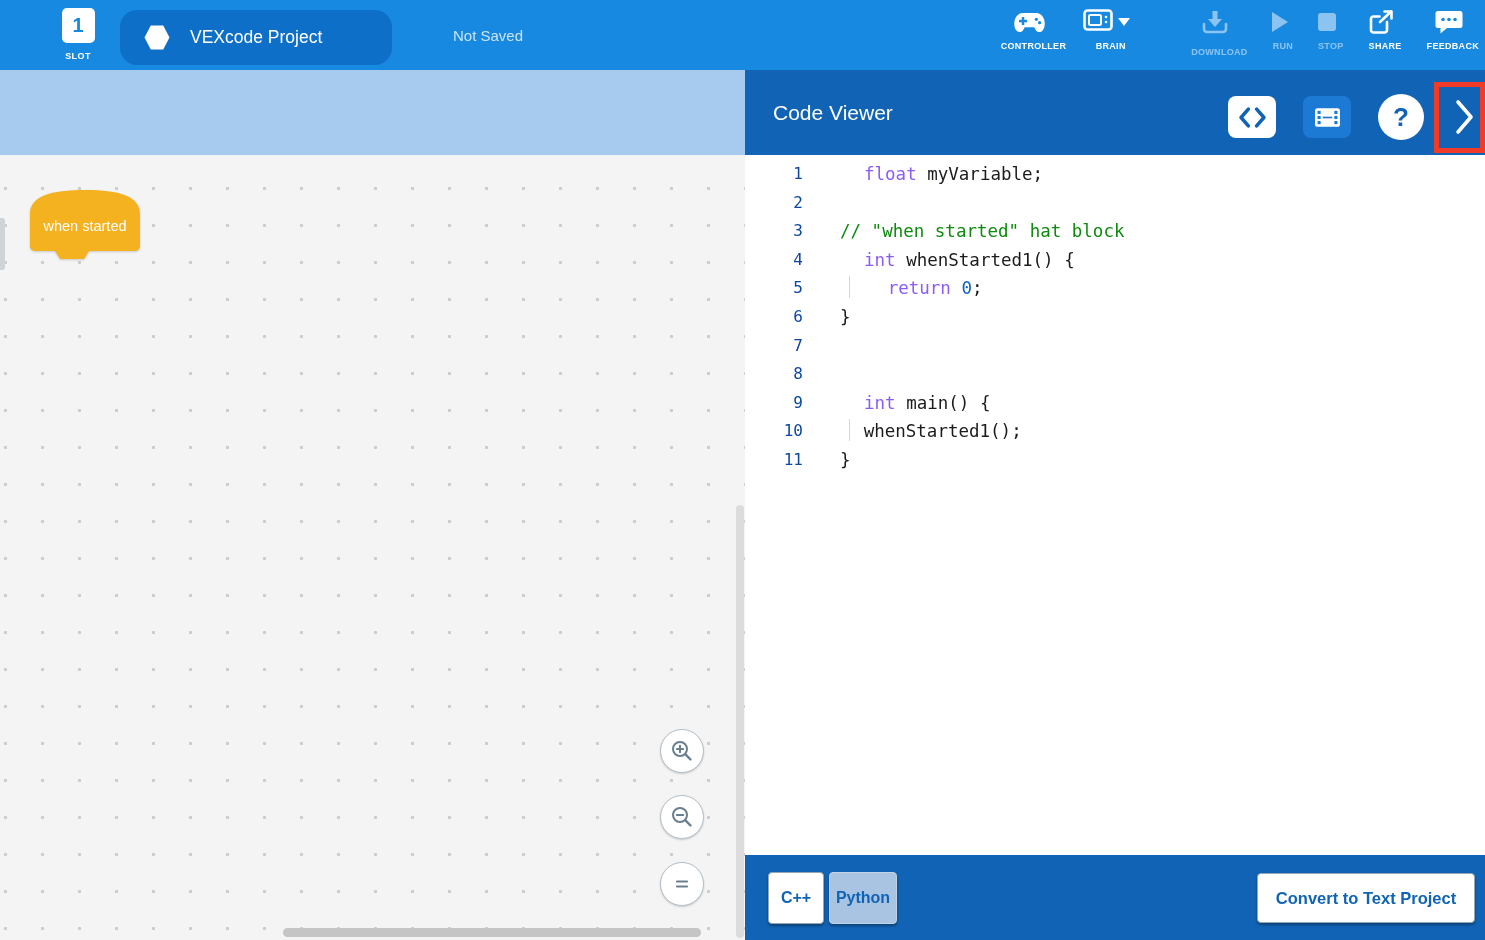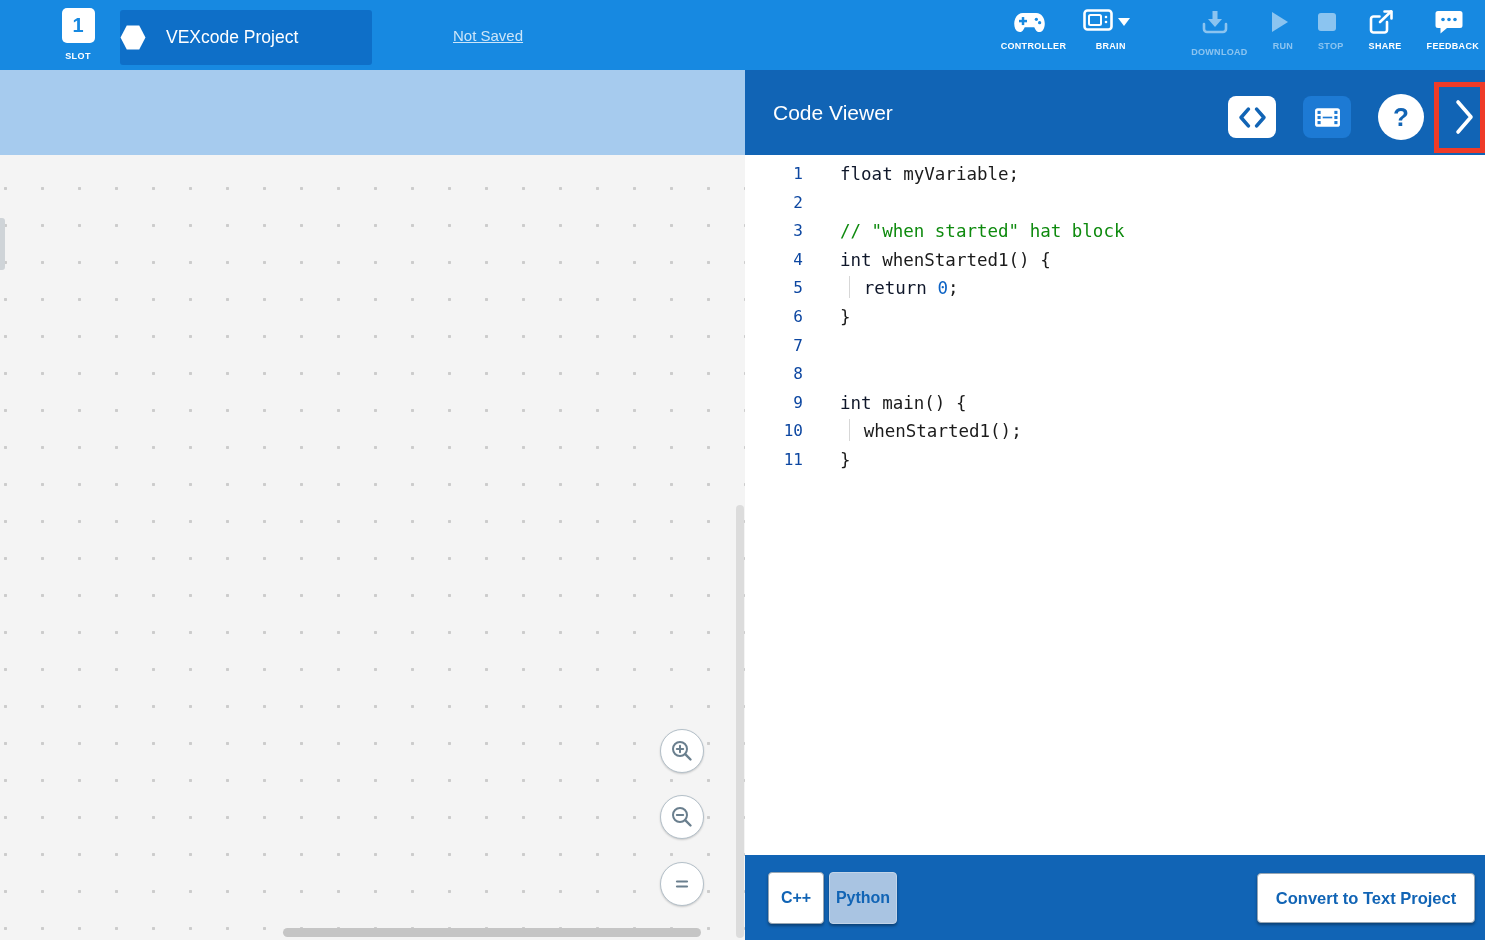--- a/index.html
+++ b/index.html
@@ -3,24 +3,24 @@
 <meta charset="utf-8">
 <style>
   * { margin:0; padding:0; box-sizing:border-box; }
   html,body { width:1485px; height:940px; overflow:hidden; font-family:"Liberation Sans", sans-serif; background:#fff; }
 
   
   #topbar { position:absolute; left:0; top:0; width:1485px; height:70px; background:#1789E1; z-index:5; }
   #slot-btn { position:absolute; left:54px; top:8px; width:48px; text-align:center; cursor:pointer; }
   #slot-icon { width:33px; height:35px; background:#fff; border-radius:5px; margin:0 auto; display:flex; align-items:center; justify-content:center; color:#1789E1; font-weight:bold; font-size:20px; }
   #slot-label { color:#fff; font-size:9px; font-weight:bold; letter-spacing:.4px; margin-top:8px; }
-  #project-pill { position:absolute; left:120px; top:10px; width:252px; height:55px; background:#0E6FC8; border-radius:3px; display:flex; align-items:center; gap:20px; cursor:pointer; }
+  #project-pill { position:absolute; left:120px; top:10px; width:272px; height:55px; background:#0E6FC8; border-radius:17px; display:flex; align-items:center; padding-left:24px; gap:20px; cursor:pointer; }
   .hexagon { width:26px; height:26px; background:#fff; clip-path:polygon(26% 4%, 74% 4%, 98% 50%, 74% 96%, 26% 96%, 2% 50%); }
   #project-title { color:#fff; font-size:17.5px; }
-  #save-status { position:absolute; left:453px; top:0; height:70px; display:flex; align-items:center; color:rgba(255,255,255,.78); font-size:15px;text-decoration:underline; }
+  #save-status { position:absolute; left:453px; top:0; height:70px; display:flex; align-items:center; color:rgba(255,255,255,.78); font-size:15px; }
 
   #topbar-actions { position:absolute; right:6px; top:8px; display:flex; gap:17px; align-items:flex-start; }
   .action { display:flex; flex-direction:column; align-items:center; gap:5px; cursor:pointer; }
   .action .icon-box { height:28px; display:flex; align-items:center; justify-content:center; gap:5px; }
   .action .a-label { color:#fff; font-size:9px; font-weight:bold; letter-spacing:.3px; white-space:nowrap;padding-left:8px; }
   .action.disabled { opacity:.5; cursor:default; }
   .action.gap-left { margin-left:36px;gap:11px; }
   .caret-down { width:0; height:0; border-left:6px solid transparent; border-right:6px solid transparent; border-top:8px solid #fff; }
 
   
@@ -47,21 +47,21 @@
   #btn-code-toggle { left:483px; background:#fff; }
   #btn-film { left:558px; background:#1D7AD4; }
   #btn-help { left:633px; top:24px; width:46px; height:46px; border-radius:50%; background:#fff; color:#1164B5; font-size:26px; font-weight:bold; }
   #btn-expand { left:700px; top:24px; width:40px; height:46px; background:transparent; }
   #annotation-box { position:absolute; left:689px; top:12px; width:51px; height:71px; border:5px solid #EF3B28; }
 
   #cv-code { position:absolute; left:745px; top:155px; width:740px; height:700px; background:#fff; padding-top:5px; overflow:hidden; }
   .code-line { display:flex; height:28.6px; line-height:28.6px; white-space:pre; font-family:"DejaVu Sans Mono", monospace; }
   .code-line .ln { flex:0 0 58px; text-align:right; color:#0D47A1; font-size:16px; }
   .code-line .code { margin-left:37px; font-size:17.5px; color:#1b1b1b; }
-  .code .kw { color:#0f172a; }
+  .code .kw { color:#8b5cf6;margin-left:24px; }
   .code .cm { color:#0E8A0E; }
   .code .num { color:#0B62C4; }
   .code .pl { color:#1b1b1b; }
   .code .gd { display:inline-block; margin-left:.85ch; border-left:1px solid #d7d7d7; padding-left:1.3ch; height:1.3em; vertical-align:text-bottom; }
 
   #cv-footer { position:absolute; left:745px; top:855px; width:740px; height:85px; background:#1164B5; }
   .footer-btn { position:absolute; top:17px; height:52px; border-radius:4px; display:flex; align-items:center; justify-content:center; font-weight:bold; font-size:16px; color:#1164B5; cursor:pointer; box-shadow:0 2px 3px rgba(0,0,0,.35); border:1px solid #97a6b4; }
   #btn-cpp { left:23px; width:56px; background:#fff; }
   #btn-python { left:84px; width:68px; background:#A9C4E2; border-color:#c2d4e8; }
   #btn-convert { right:10px; width:218px; height:50px; top:18px; background:#ffffff; font-size:16.5px; }
@@ -165,20 +165,26 @@
       <div class="a-label">FEEDBACK</div>
     </div>
   </div>
 </div>
 
 <div id="workspace-strip"></div>
 
 <div id="workspace">
   <div id="palette-handle"></div>
 
+  <div id="hat-block">
+    <svg width="116" height="82" viewBox="0 0 116 82">
+      <path d="M3 28 C3 10 24 4 58 4 C92 4 113 10 113 28 L113 60 C113 62.8 110.8 65 108 65 L62 65 L57 73 L33 73 L28 65 L8 65 C5.2 65 3 62.8 3 60 Z" fill="#F5B220"></path>
+    </svg>
+    <span id="hat-label">when started</span>
+  </div>
 
   <div class="zoom-btn" id="zoom-in">
     <svg width="24" height="24" viewBox="0 0 24 24">
       <circle cx="10" cy="10" r="7" fill="none" stroke="#6a7f8e" stroke-width="2"></circle>
       <line x1="15.2" y1="15.2" x2="20.5" y2="20.5" stroke="#6a7f8e" stroke-width="2.4" stroke-linecap="round"></line>
       <line x1="6.8" y1="10" x2="13.2" y2="10" stroke="#6a7f8e" stroke-width="2" stroke-linecap="round"></line>
       <line x1="10" y1="6.8" x2="10" y2="13.2" stroke="#6a7f8e" stroke-width="2" stroke-linecap="round"></line>
     </svg>
   </div>
   <div class="zoom-btn" id="zoom-out">

